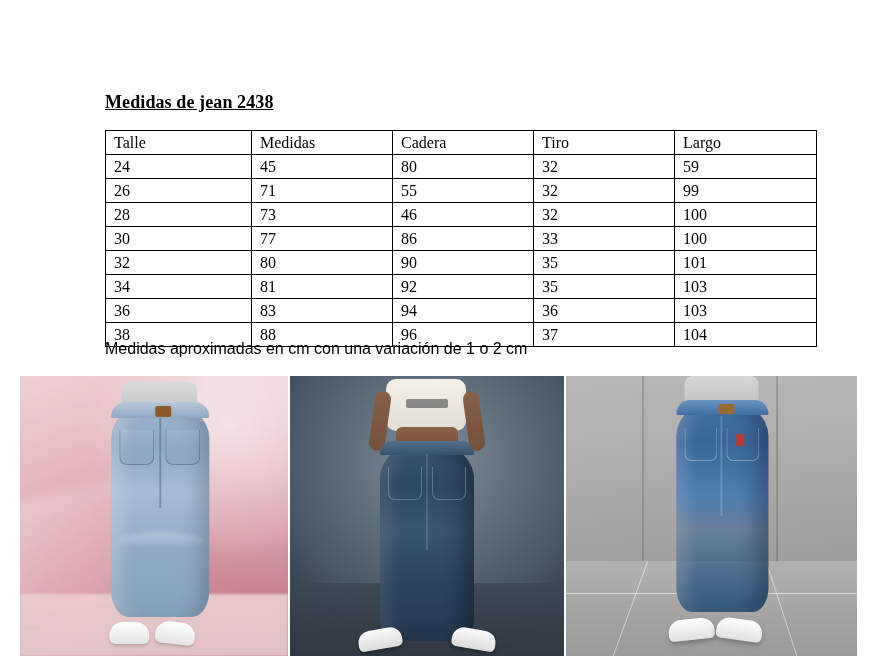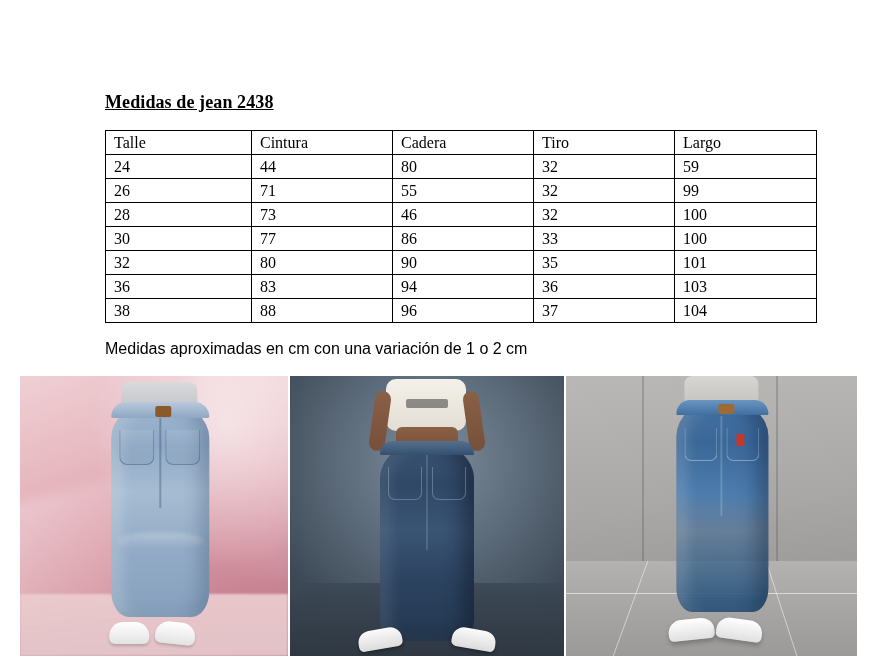--- a/index.html
+++ b/index.html
@@ -316,30 +316,30 @@
     <colgroup>
       <col class="c0">
         <col class="c1">
         <col class="c2">
         <col class="c3">
         <col class="c4">
     </colgroup>
     <thead>
       <tr>
         <th>Talle</th>
-        <th>Cintura</th>
+        <th>Medidas</th>
         <th>Cadera</th>
         <th>Tiro</th>
         <th>Largo</th>
       </tr>
     </thead>
     <tbody>
       <tr>
         <td>24</td>
-        <td>44</td>
+        <td>45</td>
         <td>80</td>
         <td>32</td>
         <td>59</td>
       </tr>
       <tr>
         <td>26</td>
         <td>71</td>
         <td>55</td>
         <td>32</td>
         <td>99</td>
@@ -357,20 +357,27 @@
         <td>86</td>
         <td>33</td>
         <td>100</td>
       </tr>
       <tr>
         <td>32</td>
         <td>80</td>
         <td>90</td>
         <td>35</td>
         <td>101</td>
+      </tr>
+      <tr>
+        <td>34</td>
+        <td>81</td>
+        <td>92</td>
+        <td>35</td>
+        <td>103</td>
       </tr>
       <tr>
         <td>36</td>
         <td>83</td>
         <td>94</td>
         <td>36</td>
         <td>103</td>
       </tr>
       <tr>
         <td>38</td>

